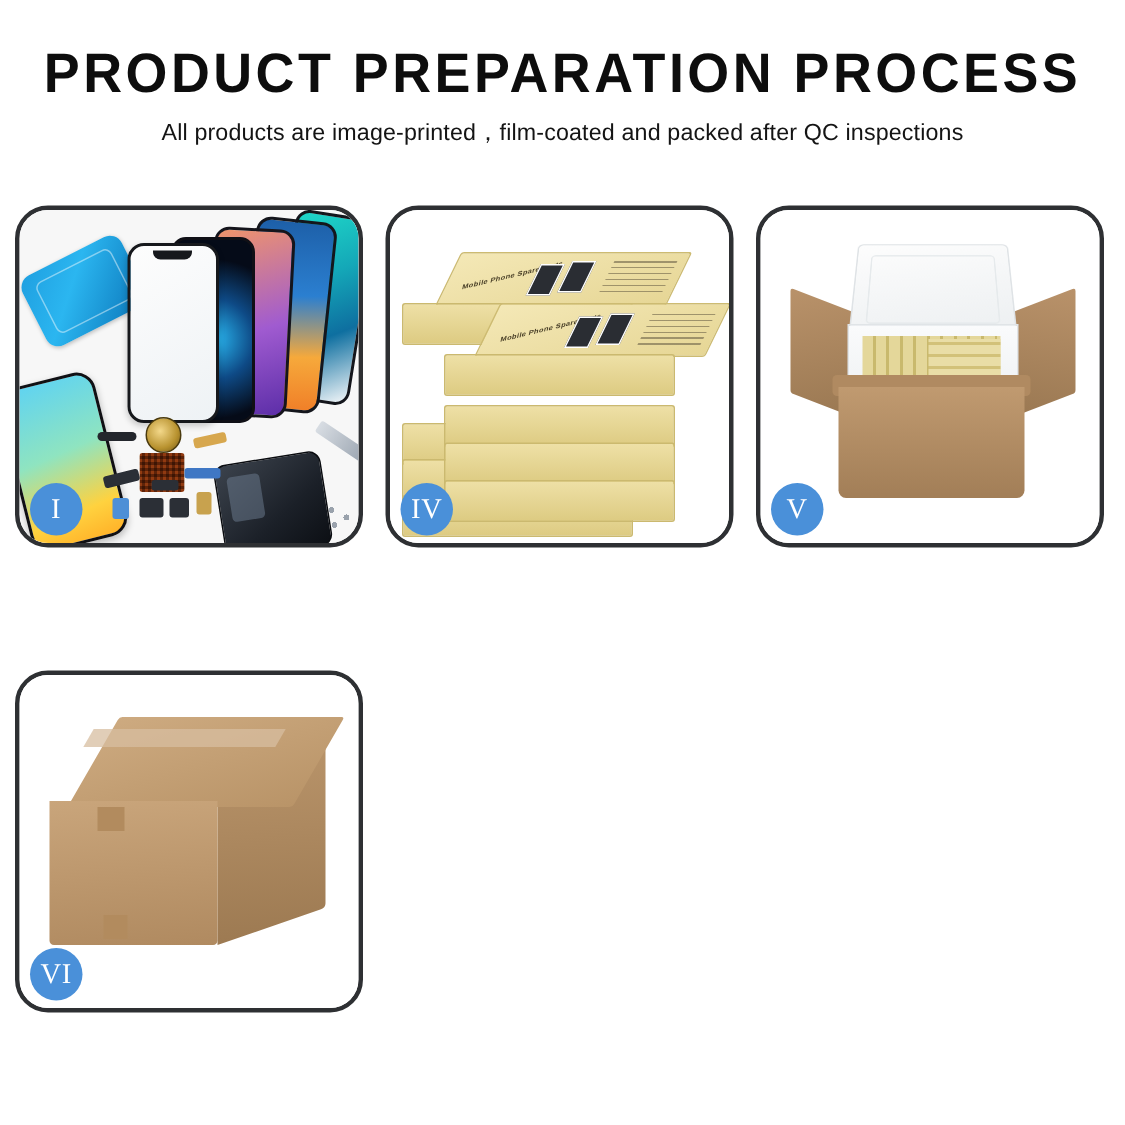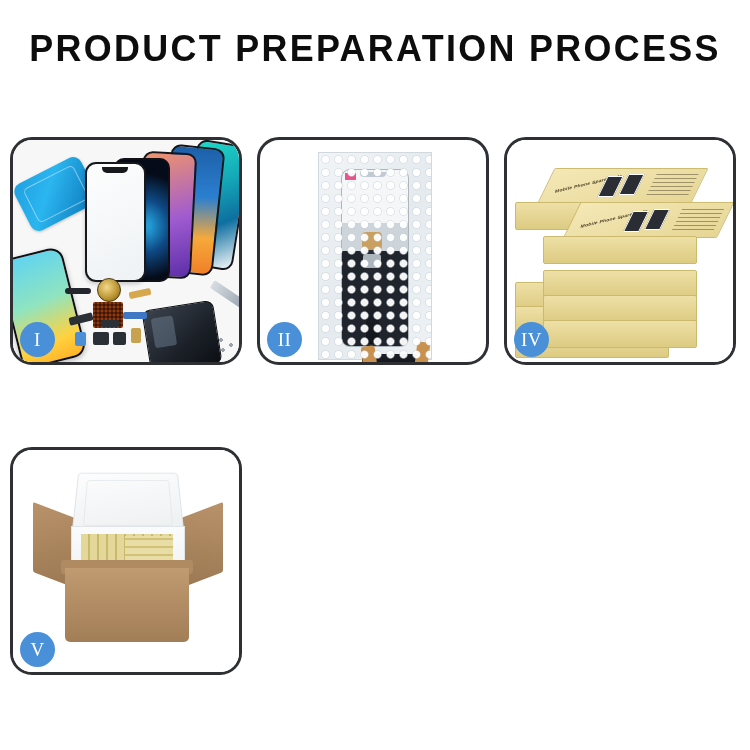--- a/index.html
+++ b/index.html
@@ -192,20 +192,21 @@
   .tape{position:absolute;left:46px;top:36px;width:128px;height:12px;
     background:rgba(215,190,160,.75);transform:skew(-30deg,0);}
   .tab1{position:absolute;left:52px;top:88px;width:18px;height:16px;background:#b28b5e;}
   .tab2{position:absolute;left:56px;top:160px;width:16px;height:16px;background:#b28b5e;}
 </style>
 </head>
 <body>
 
 <div class="header">
   <div class="title">PRODUCT PREPARATION PROCESS</div>
+  <div class="subtitle">All products are image-printed，film-coated and packed after QC inspections</div>
 </div>
 
 <div class="grid">
 
   <div class="panel">
     <div class="stage p1">
       <div class="adh"></div>
       <div class="ph5"></div>
       <div class="ph4"></div>
       <div class="ph3"></div>
@@ -223,36 +224,20 @@
       <div class="sp e"></div>
       <div class="sp f"></div>
       <div class="sp g"></div>
       <div class="sp h"></div>
       <div class="tweez"></div>
       <div class="screws"></div>
     </div>
     <div class="badge">I</div>
   </div>
 
-  <div class="panel">
-    <div class="stage">
-      <div class="bagwrap">
-        <div class="lcd">
-          <div class="lcd-notch"></div>
-          <div class="lcd-pink"></div>
-          <div class="cable"></div>
-          <div class="blackbar"></div>
-          <div class="conn l"></div>
-          <div class="conn r"></div>
-        </div>
-        <div class="bubbles"></div>
-      </div>
-    </div>
-    <div class="badge">II</div>
-  </div>
 
 
   <div class="panel">
     <div class="stage p4">
 
       <div class="stk" style="left:8px;top:142px;">
         <div class="bx" style="left:0;top:0;"></div>
         <div class="bx" style="left:0;top:24px;"></div>
         <div class="bx" style="left:0;top:48px;"></div>
       </div>
@@ -287,14 +272,25 @@
       <div class="foamlid"></div>
       <div class="foamBox"></div>
       <div class="goods"></div>
       <div class="goods2"></div>
       <div class="cartonRim"></div>
       <div class="cartonBody"></div>
     </div>
     <div class="badge">V</div>
   </div>
 
+  <div class="panel">
+    <div class="stage p6">
+      <div class="c6side"></div>
+      <div class="c6top"></div>
+      <div class="tape"></div>
+      <div class="c6front"></div>
+      <div class="tab1"></div>
+      <div class="tab2"></div>
+    </div>
+    <div class="badge">VI</div>
+  </div>
 
 </div>
 
 </body></html>

